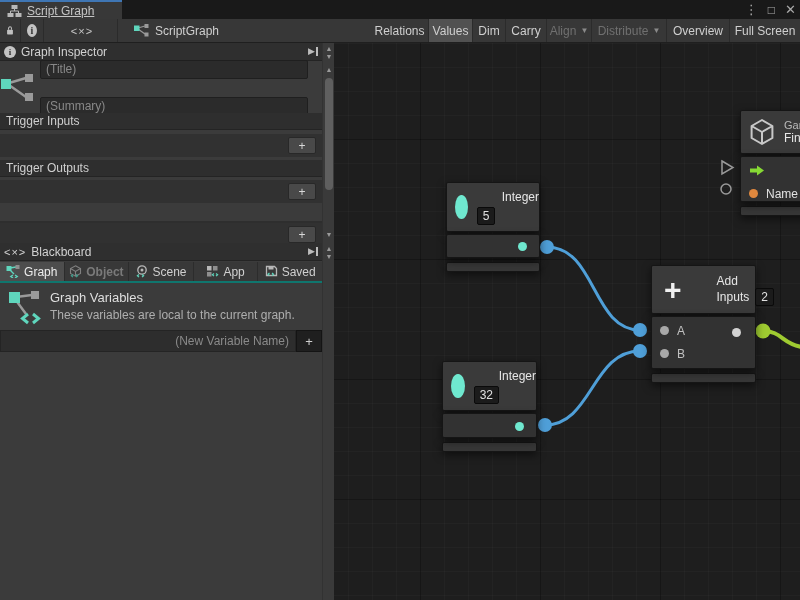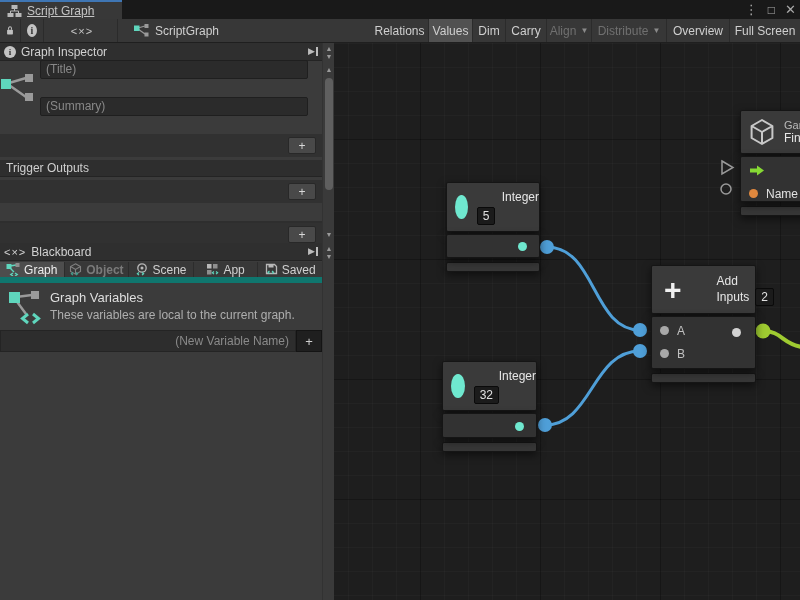--- a/index.html
+++ b/index.html
@@ -49,21 +49,21 @@
   .listrow { position:absolute; left:0; width:322px; height:23px; background:#313131;
              display:flex; align-items:center; justify-content:flex-end; padding-right:6px; }
   .plusbtn { width:28px; height:17px; background:#494949; border:1px solid #282828; border-radius:2px;
              color:#d8d8d8; font-size:12px; display:flex; align-items:center; justify-content:center; line-height:1; }
   .fields { position:absolute; left:0; top:19px; width:322px; height:51px; display:flex; align-items:center; }
   .fieldcol { display:flex; flex-direction:column; gap:18px; margin-left:4px; }
   .tfield { width:268px; height:19px; background:#2b2b2b; border:1px solid #1f1f1f; border-radius:2px;
             color:#cfcfcf; font-size:12px; padding:0 5px; outline:none; }
   .tfield::placeholder { color:#888; }
   .bb-tabs { position:absolute; left:0; top:219px; width:322px; height:21px; display:flex;
-             border-bottom:6px solid #0f766e; }
+             border-bottom:2px solid #0f766e; }
   .bbtab { flex:1; display:flex; align-items:center; justify-content:center; gap:4px;
            border-right:1px solid #2c2c2c; color:#d0d0d0; font-size:12px; background:#383838; }
   .bbtab.sel { background:#4d4d4d; color:#ececec; }
   .bbtab.dis { color:#7a7a7a;font-weight:bold; }
   .varinfo { position:absolute; left:0; top:241px; width:322px; height:46px; display:flex; gap:8px; padding:6px 0 0 8px; }
   .varinfo .vtitle { color:#dedede; font-size:13px; }
   .varinfo .vdesc { color:#aeaeae; font-size:12px; margin-top:3px; }
   .newvarrow { position:absolute; left:0; top:287px; width:322px; height:22px; display:flex; }
   .newvarinput { flex:1; background:#2d2d2d; border:1px solid #242424; color:#8a8a8a; font-size:12px;
                  text-align:right; padding:8px 6px; outline:none; }
@@ -275,20 +275,21 @@
         <rect x="1" y="8" width="10" height="10" fill="#5fd6bd"></rect>
         <rect x="25" y="3" width="8" height="8" fill="#9a9a9a"></rect>
         <rect x="25" y="22" width="8" height="8" fill="#9a9a9a"></rect>
       </svg>
       <div class="fieldcol">
         <input class="tfield" placeholder="(Title)" style="">
         <input class="tfield" placeholder="(Summary)" style="">
       </div>
     </div>
 
+    <div class="sectionhdr" style="top:70px">Trigger Inputs</div>
     <div class="listrow" style="top:91px">
       <div class="plusbtn">+</div>
     </div>
 
     <div class="sectionhdr" style="top:117px">Trigger Outputs</div>
     <div class="listrow" style="top:137px">
       <div class="plusbtn">+</div>
     </div>
 
     <div class="sectionhdr" style="top:178px">Data Inputs</div>

